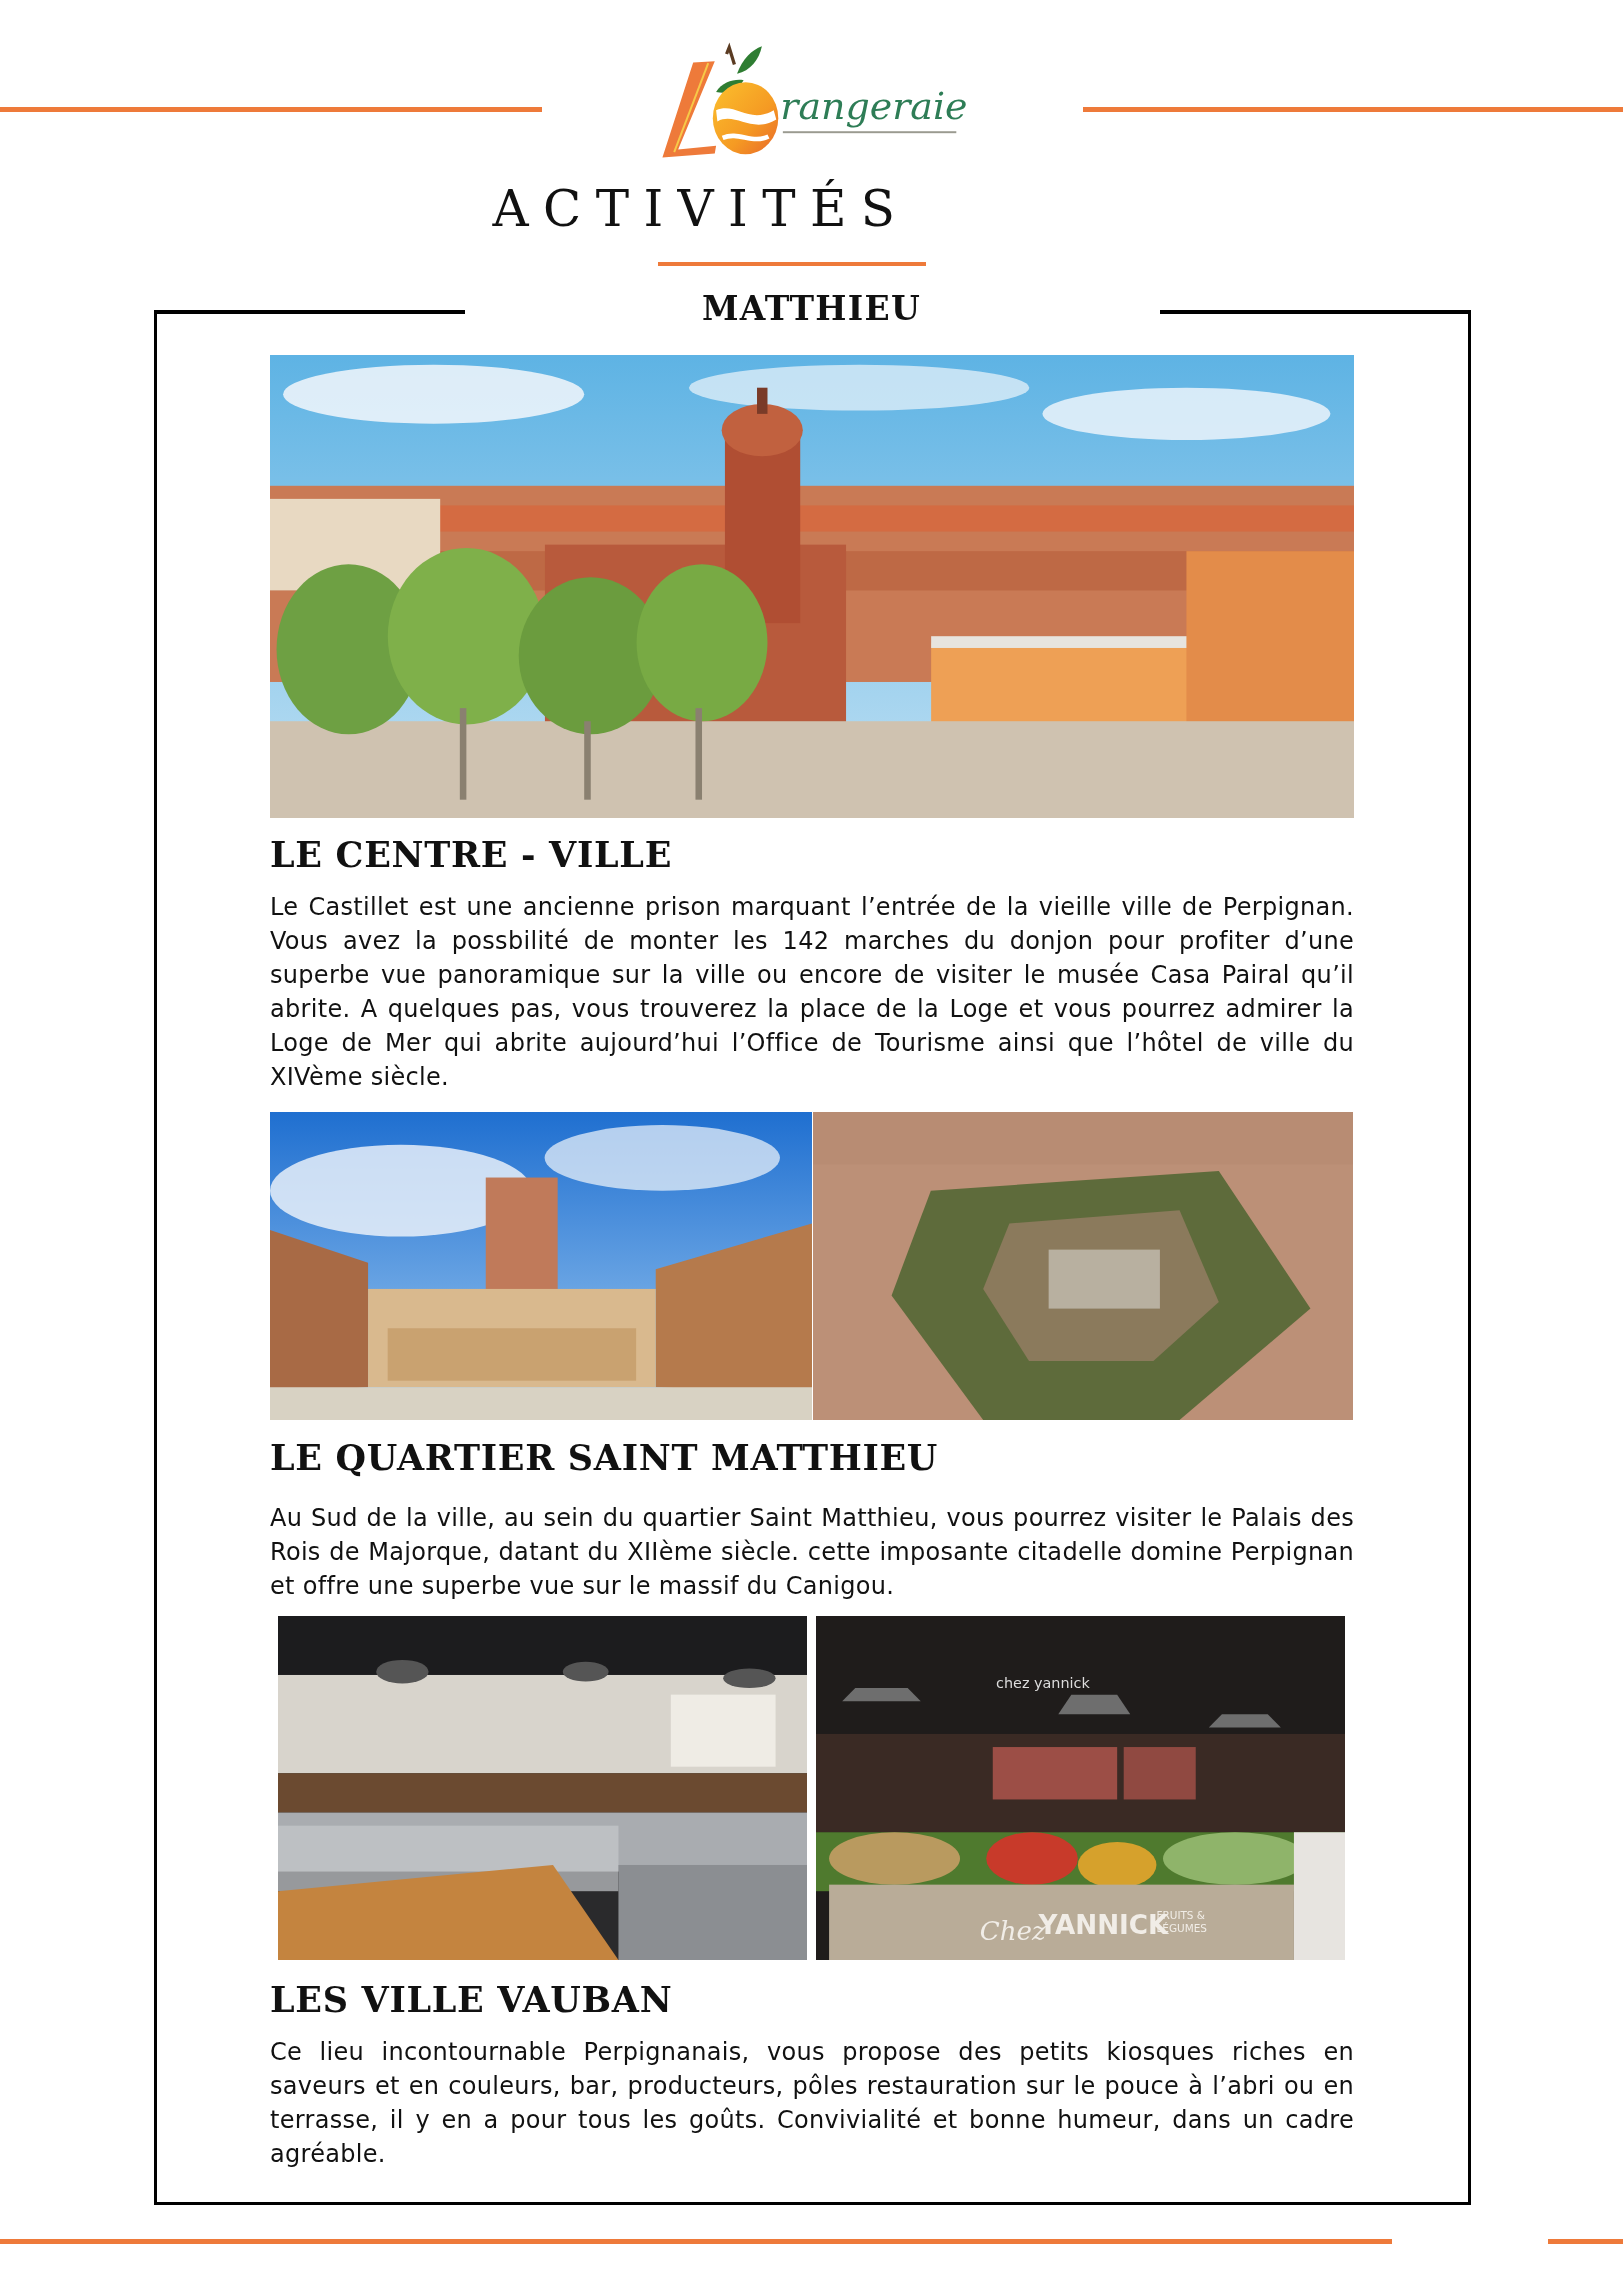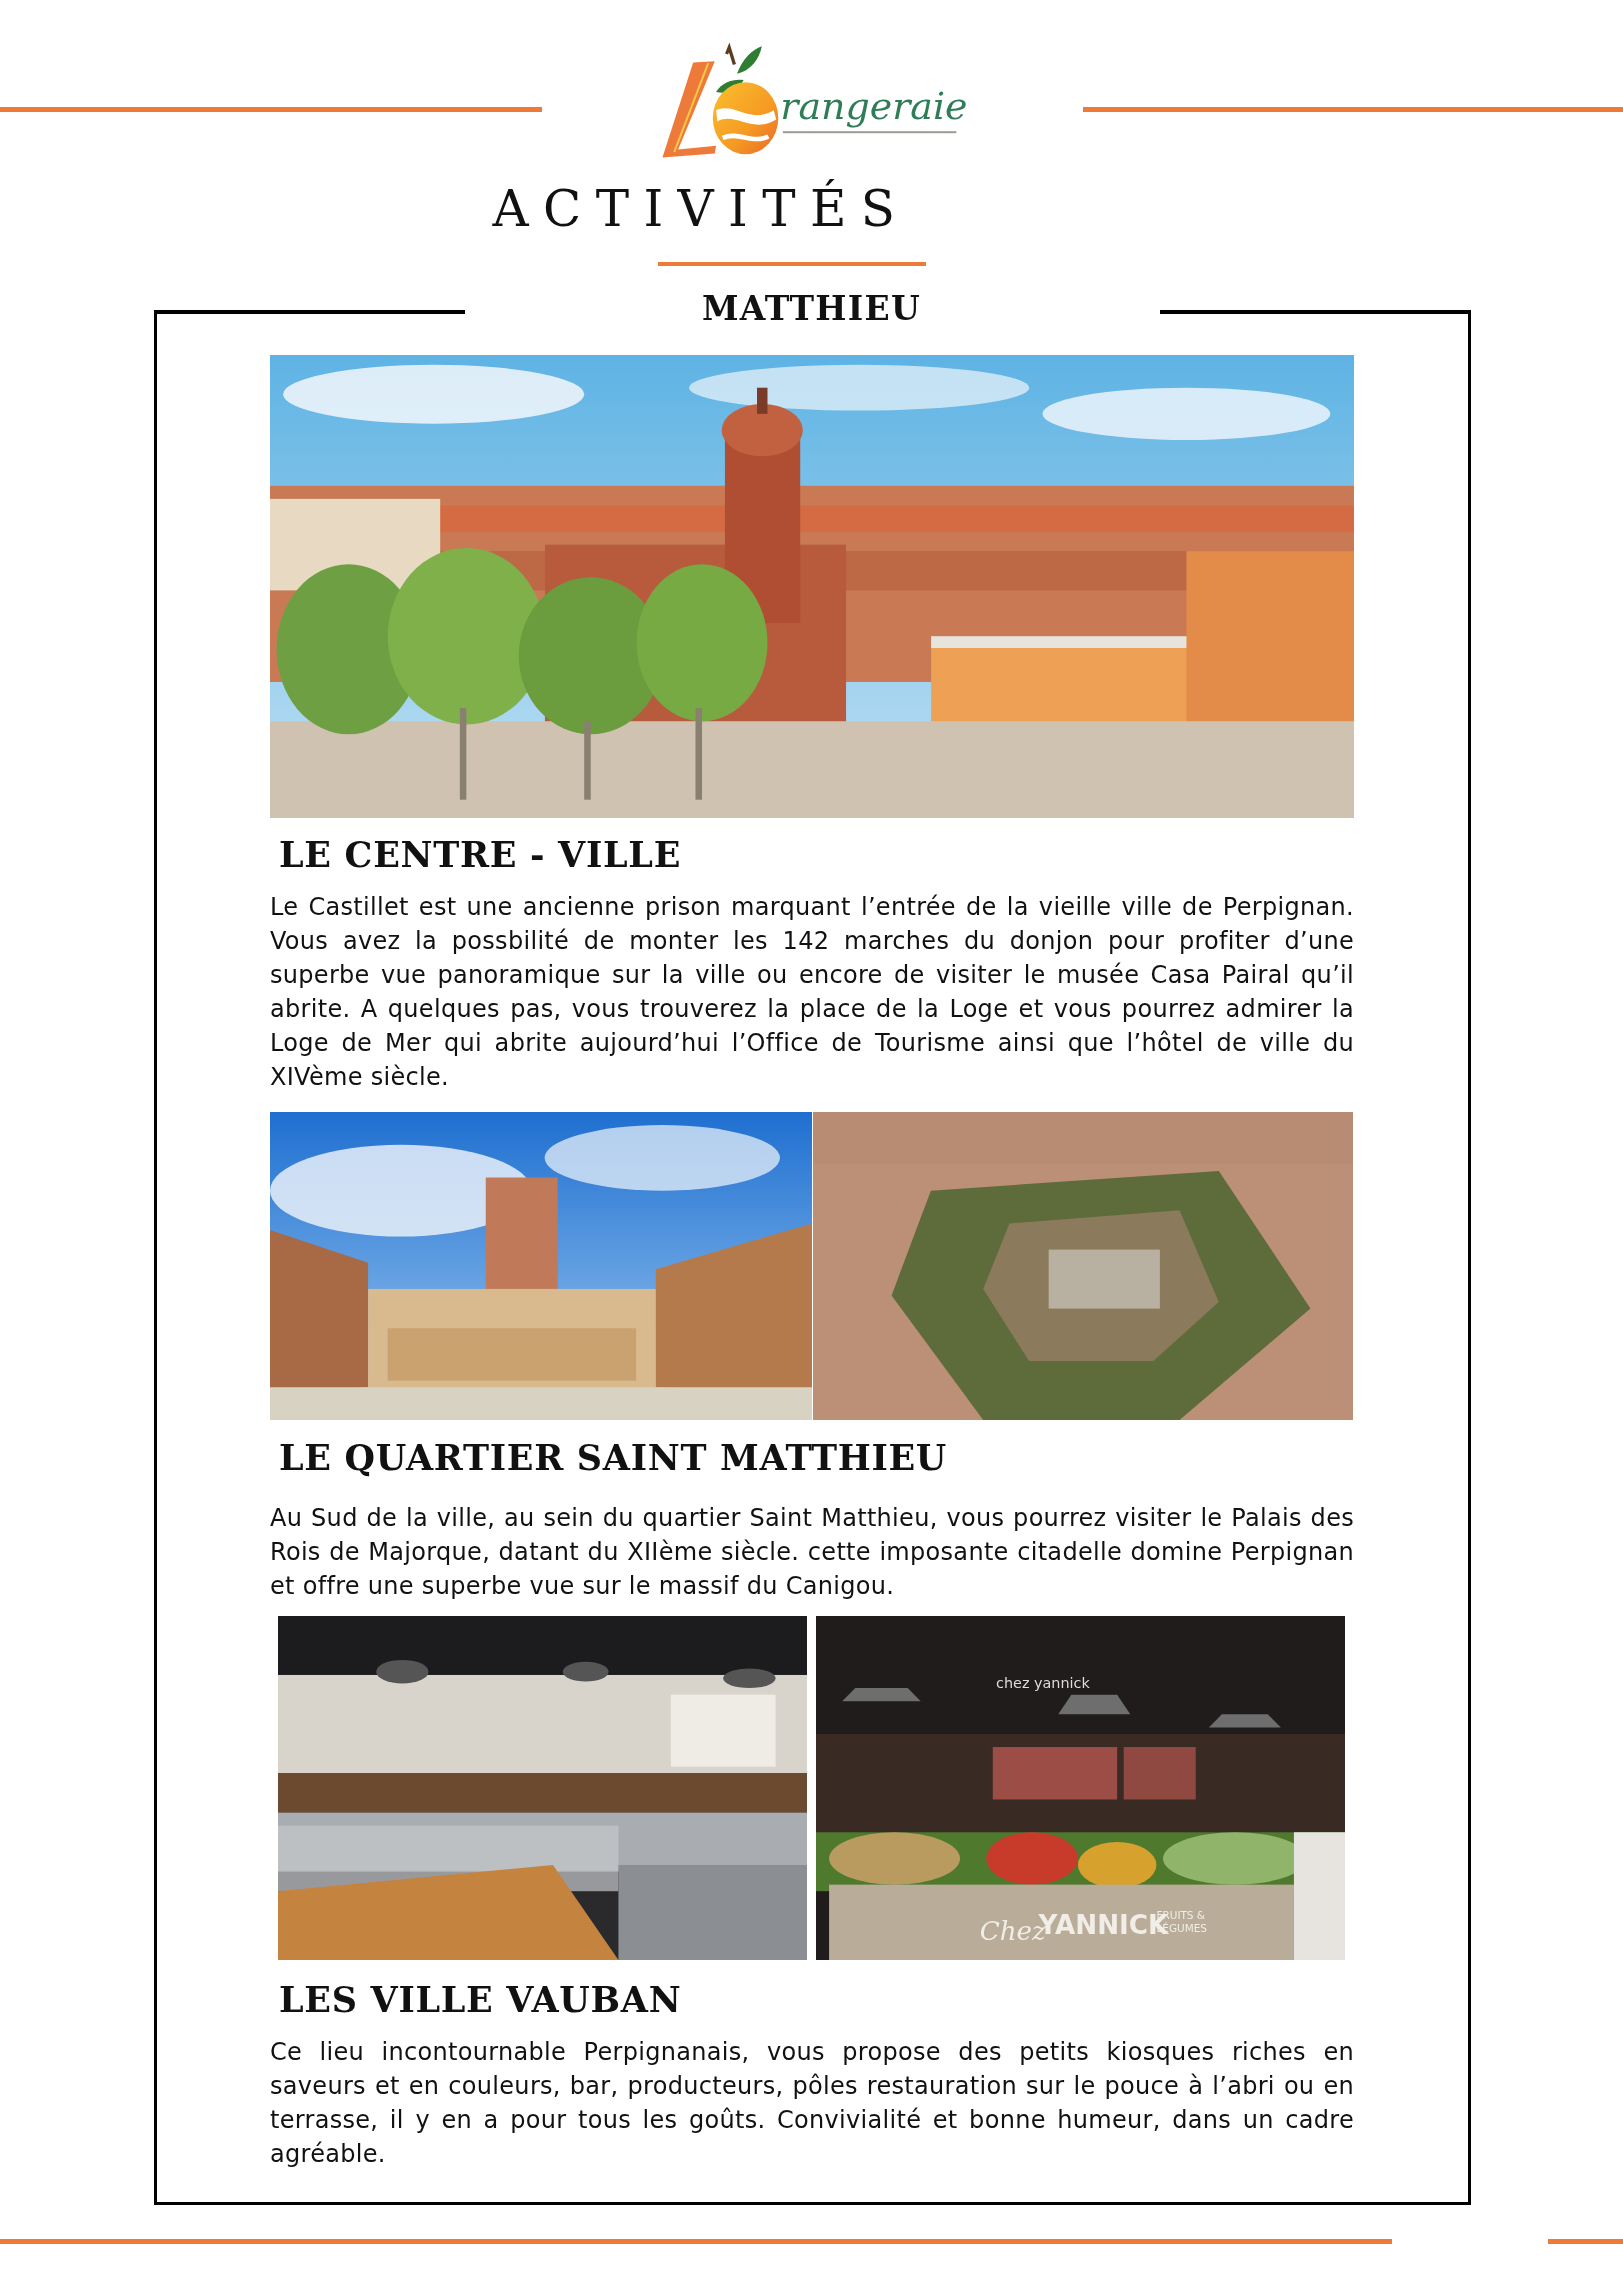--- a/index.html
+++ b/index.html
@@ -4,21 +4,21 @@
 <style>
   html,body{margin:0;padding:0;background:#fff;}
   body{width:1623px;height:2295px;position:relative;overflow:hidden;font-family:"DejaVu Sans",sans-serif;color:#111;}
   .orange-line{position:absolute;height:5.2px;background:#ee7a3a;}
   .logo{position:absolute;left:631px;top:33px;width:360px;height:131px;}
   .title{position:absolute;left:0;width:1402px;top:160px;text-align:center;font-family:"DejaVu Serif",serif;font-size:50px;letter-spacing:14.4px;font-weight:400;color:#111;line-height:85px;margin-top:7px;}
   .frame{position:absolute;left:154px;top:310px;width:1311px;height:1892px;border:3.3px solid #000;border-top:none;}
   .frame-top{position:absolute;top:310px;height:3.9px;background:#000;}
   .subtitle{position:absolute;left:0;width:1623px;top:289px;text-align:center;font-family:"DejaVu Serif",serif;font-weight:700;font-size:33px;letter-spacing:1.3px;color:#111;}
   .photo{position:absolute;overflow:hidden;}
-  .heading{position:absolute;left:279px;font-family:"DejaVu Serif",serif;font-weight:700;font-size:35px;letter-spacing:0.7px;color:#111;white-space:nowrap;}
+  .heading{position:absolute;left:270px;font-family:"DejaVu Serif",serif;font-weight:700;font-size:35px;letter-spacing:0.7px;color:#111;white-space:nowrap;}
   .para{position:absolute;left:270px;width:1084px;font-family:"DejaVu Sans",sans-serif;font-size:24px;line-height:34px;text-align:justify;text-align-last:left;color:#111;letter-spacing:0.3px;}
 </style>
 </head>
 <body>
 
 <div class="orange-line" style="left:0;top:107px;width:542px;"></div>
 <div class="orange-line" style="left:1083px;top:107px;width:541px;"></div>
 
 <div class="logo">
   <svg width="360" height="131" viewBox="0 0 550 200">

